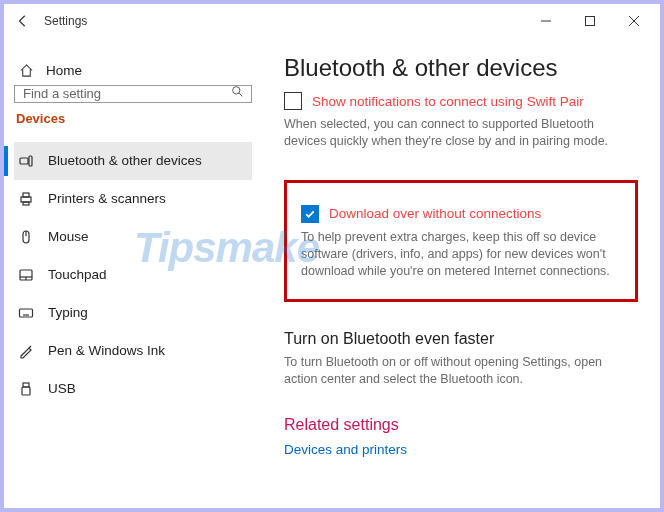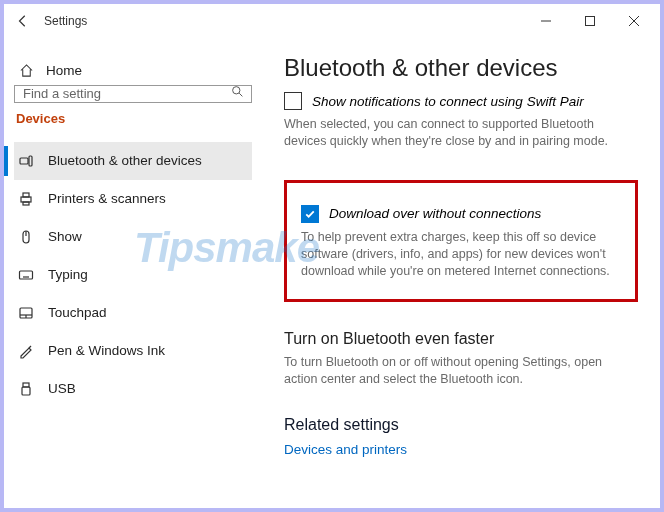--- a/index.html
+++ b/index.html
@@ -124,39 +124,39 @@
     margin-top: 10px;
   }
   .box {
     width:18px; height:18px;
     border:1.5px solid #333;
     margin-right:10px;
     display:inline-flex; align-items:center; justify-content:center;
   }
   .box.checked { background:#0078d4; border-color:#0078d4; }
   .box.checked svg { width:12px; height:12px; stroke:#fff; stroke-width:2.4; fill:none;}
-  .check-label { font-size:13.5px; color:#000000;font-style:italic; }
+  .check-label { font-size:13.5px; color:#ef4444; }
   .desc {
     margin-top:6px;
     font-size:12.5px;
     color:#6a6a6a;
     line-height:1.35;
   }
   .highlight-box {
     border:3px solid #c00408;
     padding:22px 14px 20px 14px;
     margin-top:30px;
     position:relative;
   }
   .sub-title {
     font-size:16px; font-weight:400; color:#222;
   }
   .section { margin-top:28px; }
   .rel-title {
-    font-size:16px; font-weight:400; color:#0f172a;
+    font-size:16px; font-weight:400; color:#be185d;
   }
   .link { color:#0067c0; font-size:13.5px; margin-top:8px; display:inline-block;}
   
   .watermark {
     position:absolute;
     left:130px; top:220px;
     font-size:42px;
     font-weight:700;
     color:rgba(30,120,200,0.28);
     font-family: Arial, sans-serif;
@@ -236,47 +236,47 @@
           </span>
         <span>Printers &amp; scanners</span>
       </div>
       <div class="nav-item">
         <span class="icon">
             <svg viewBox="0 0 16 16">
               <rect x="5" y="2" width="6" height="12" rx="3"></rect>
               <line x1="8" y1="2" x2="8" y2="7"></line>
             </svg>
           </span>
-        <span>Show</span>
+        <span>Mouse</span>
+      </div>
+      <div class="nav-item">
+        <span class="icon">
+            <svg viewBox="0 0 16 16">
+              <rect x="2" y="3" width="12" height="10" rx="1"></rect>
+              <line x1="2" y1="10" x2="14" y2="10"></line>
+              <line x1="8" y1="10" x2="8" y2="13"></line>
+            </svg>
+          </span>
+        <span>Touchpad</span>
       </div>
       <div class="nav-item">
         <span class="icon">
             <svg viewBox="0 0 16 16">
               <rect x="1.5" y="4" width="13" height="8" rx="1"></rect>
               <line x1="4" y1="7" x2="4" y2="7"></line>
               <line x1="6" y1="7" x2="6" y2="7"></line>
               <line x1="8" y1="7" x2="8" y2="7"></line>
               <line x1="5" y1="10" x2="11" y2="10"></line>
             </svg>
           </span>
         <span>Typing</span>
       </div>
       <div class="nav-item">
         <span class="icon">
             <svg viewBox="0 0 16 16">
-              <rect x="2" y="3" width="12" height="10" rx="1"></rect>
-              <line x1="2" y1="10" x2="14" y2="10"></line>
-              <line x1="8" y1="10" x2="8" y2="13"></line>
-            </svg>
-          </span>
-        <span>Touchpad</span>
-      </div>
-      <div class="nav-item">
-        <span class="icon">
-            <svg viewBox="0 0 16 16">
               <path d="M3 13 L11 5 L13 7 L5 15 L3 15 Z"></path>
               <path d="M11 5 L13 3"></path>
             </svg>
           </span>
         <span>Pen &amp; Windows Ink</span>
       </div>
       <div class="nav-item">
         <span class="icon">
             <svg viewBox="0 0 16 16">
               <rect x="5" y="2" width="6" height="4"></rect>

